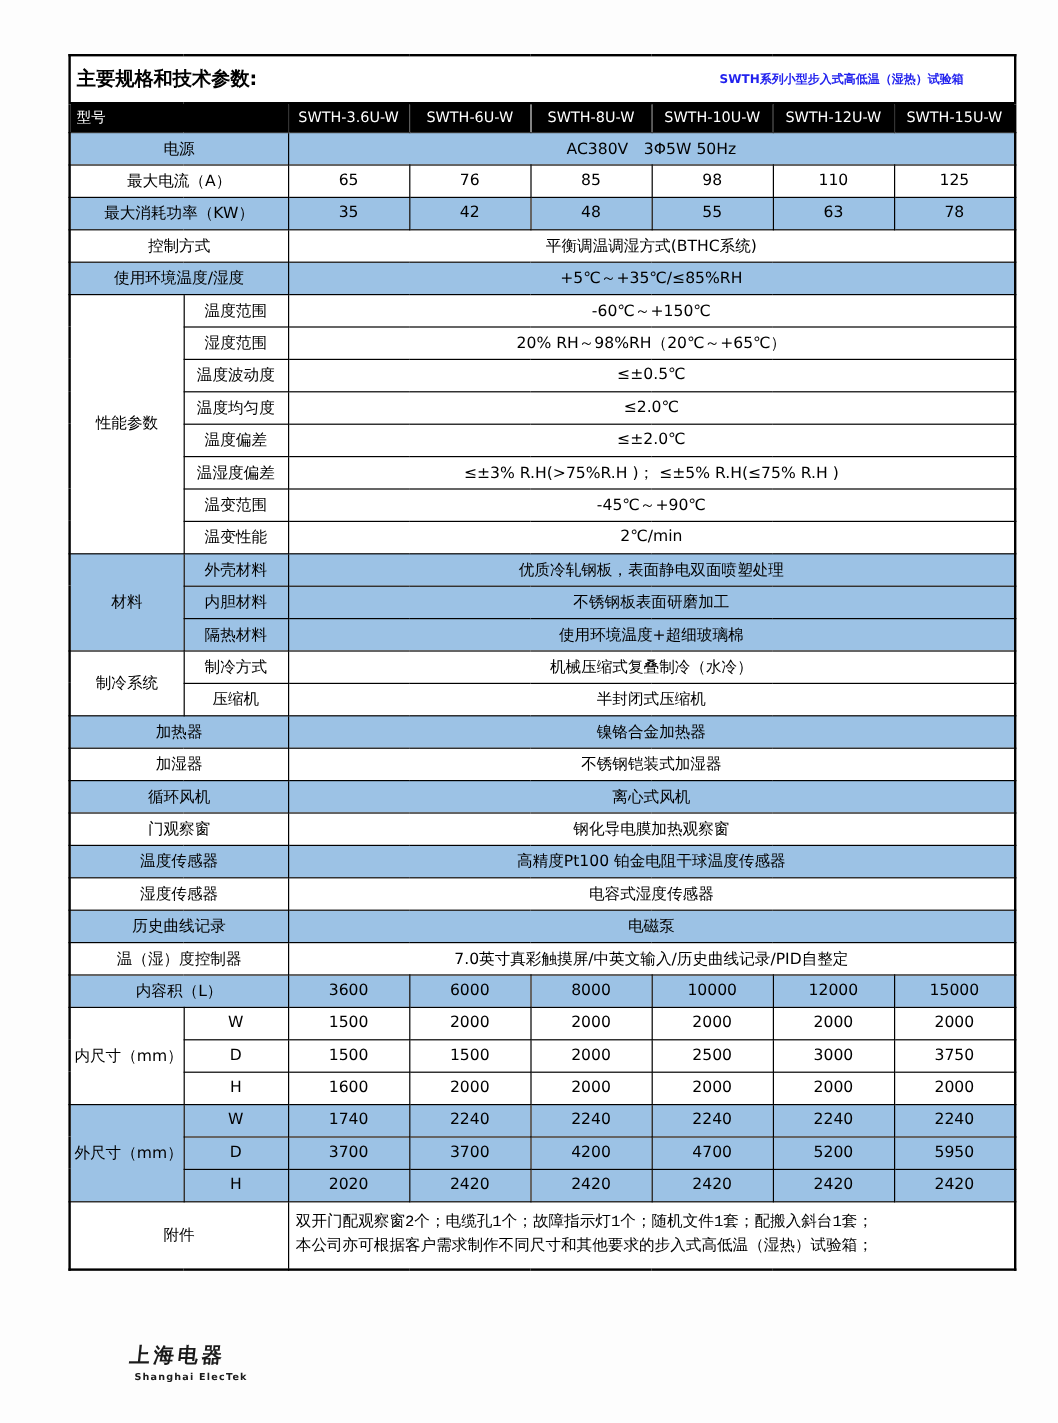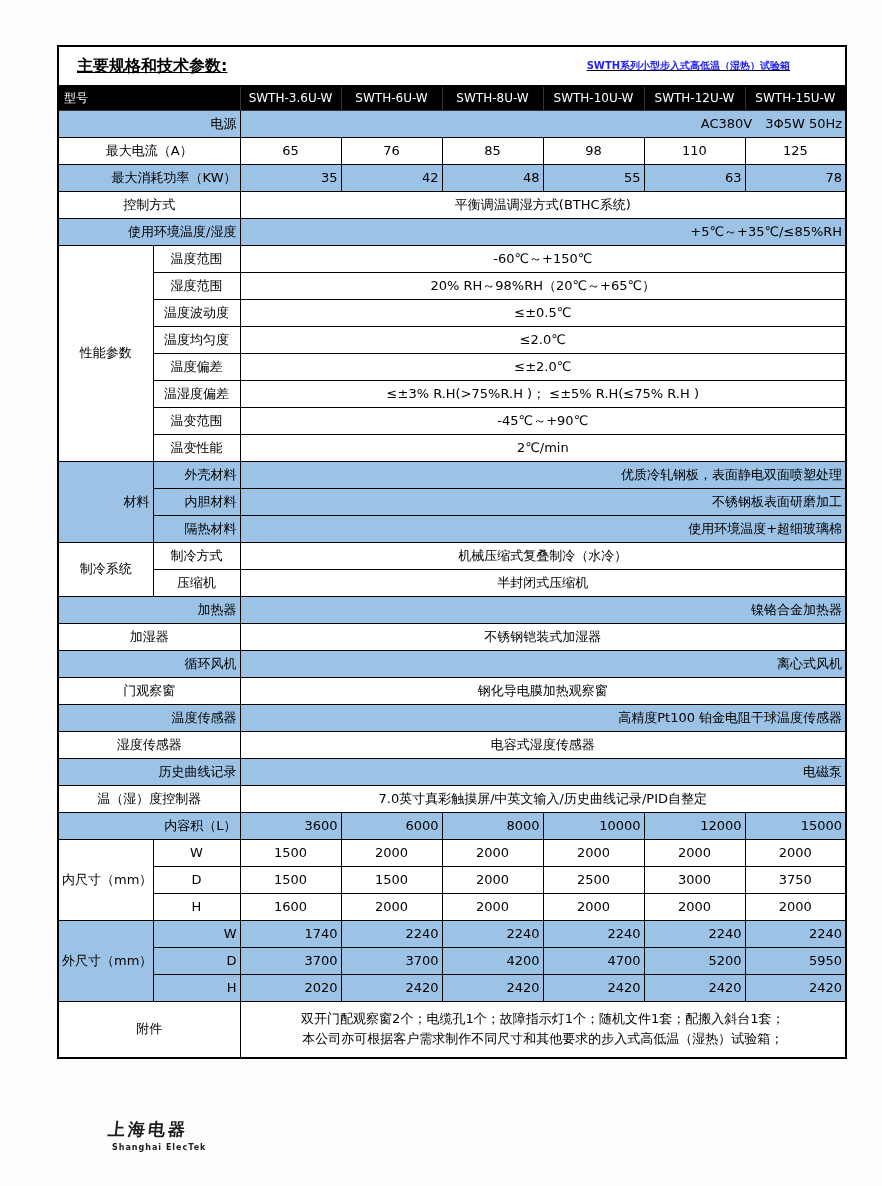--- a/index.html
+++ b/index.html
@@ -33,22 +33,21 @@
     white-space: nowrap;
   }
   
   col.c-group { width: 95px; }
   col.c-sub   { width: 87px; }
   col.c-data  { width: 101px; }
 
   tr.titlerow td {
     height: 40px;
     border-bottom: 2px solid #000;
-    padding: 0 15px;
-    text-decoration: underline;
+    padding: 0 2px;
   }
   .titleflex {
     display: flex;
     align-items: center;
     justify-content: space-between;
     width: 100%;
   }
   .title-left {
     font-weight: bold;
     font-size: 16px;
@@ -69,33 +68,34 @@
     border-color: #333;
     border-top-color: #000;
   }
   tr.modelrow td.lbl { text-align: left; padding-left: 5px; margin-top: 16px; }
 
   td.lbl, td.grouplbl, td.sublbl {
     text-align: left;
     padding-left: 5px;
   }
   td.sublbl-center { text-align: center; }
-  tr.bg-blue td { background: var(--row-blue, #9cc2e5); text-align: right; }
+  tr.bg-blue td { background: var(--row-blue, #9cc2e5); }
   tr.bg-white td { background: #fff; }
   
   td.bg-blue-cell { background: var(--row-blue, #9cc2e5); margin-left: 44px; }
   td.bg-white-cell { background: #fff; }
 
   tr.attachrow td { height: 57px; }
   tr.attachrow td.val {
-    text-align: center;
+    text-align: left;
     white-space: pre-line;
     line-height: 1.55;
     font-size: 13px;
     padding: 3px 6px;
+    font-family: Liberation Mono, monospace;
   }
   .logo {
     position: absolute;
     left: 108px; top: 1118px;
     color: #1a1a1a;
     text-align: left;
   }
   .logo .zh {
     font-weight: bold;
     font-size: 17px;

